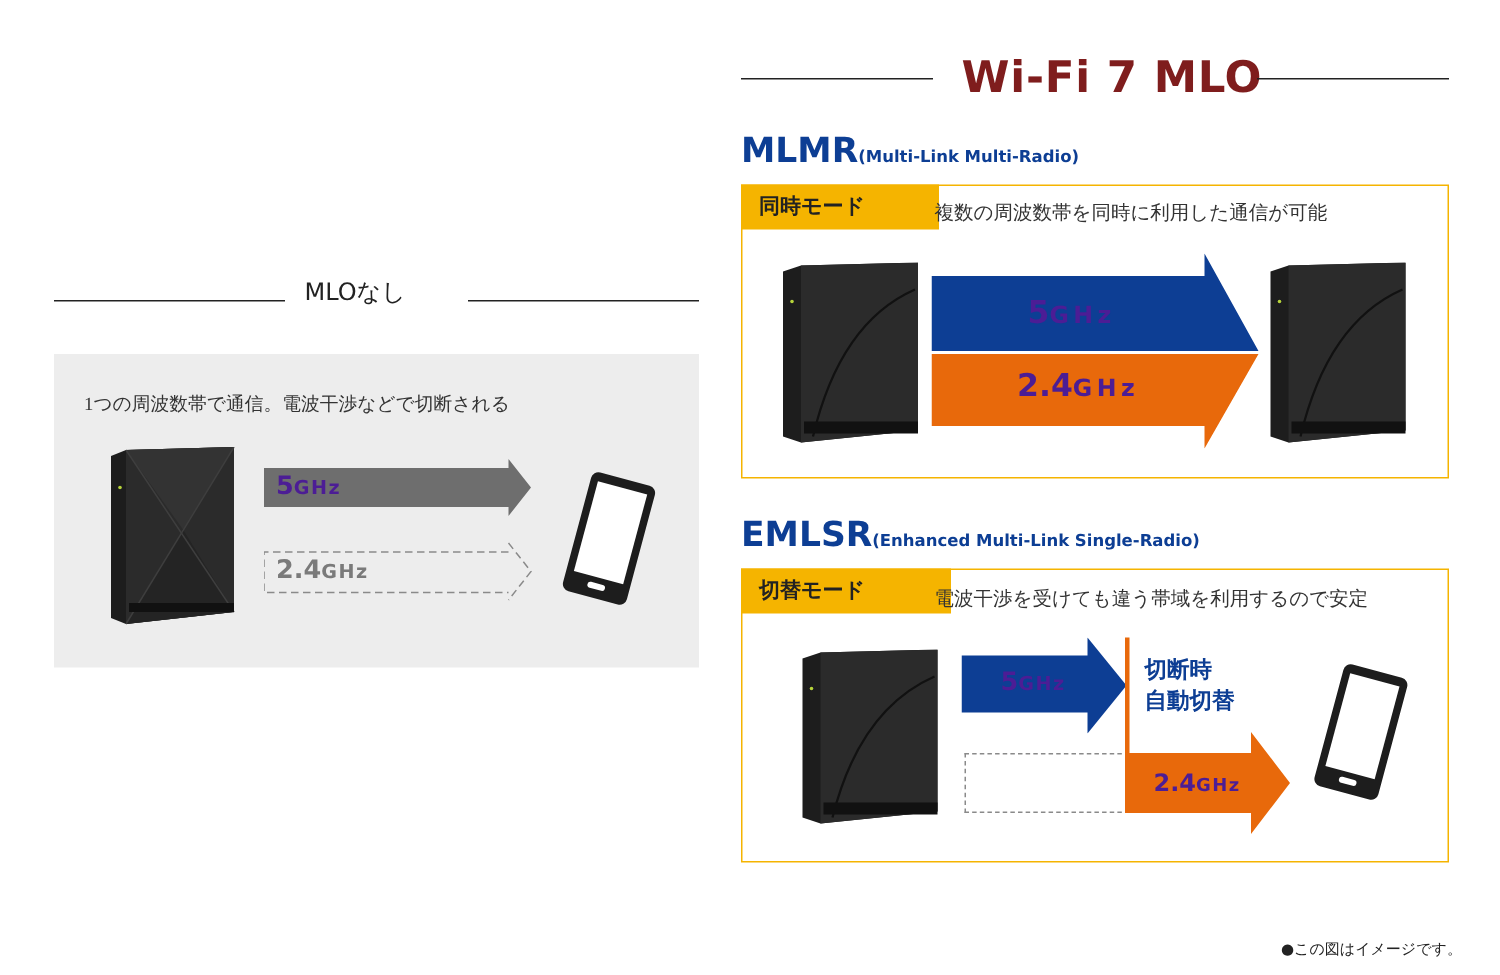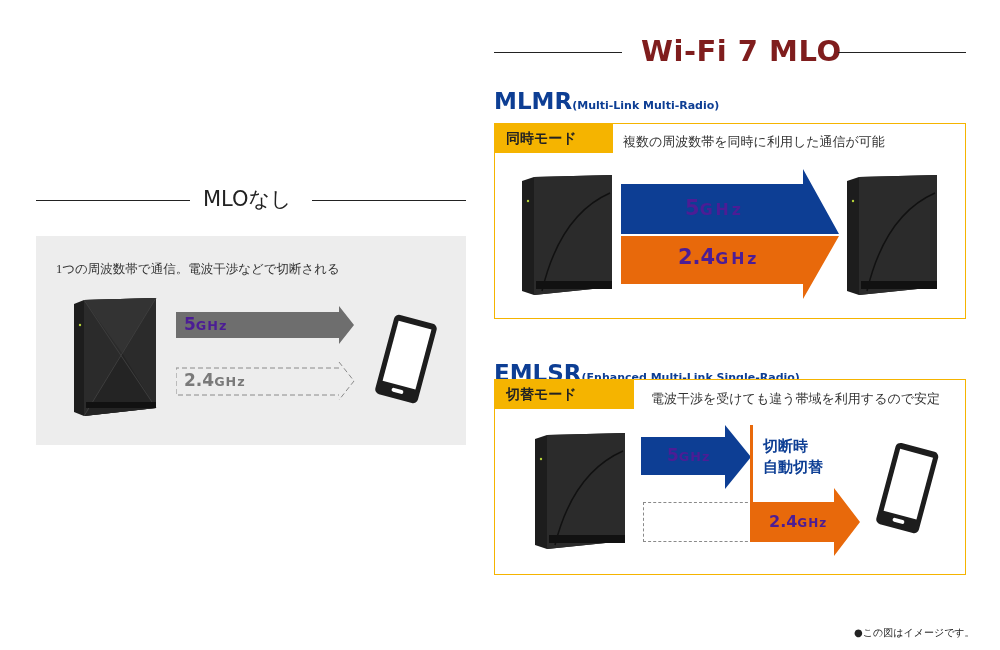--- a/index.html
+++ b/index.html
@@ -3,21 +3,21 @@
 <meta charset="utf-8">
 <style>
   * { box-sizing: border-box; margin: 0; padding: 0; }
   html, body { width: 1000px; height: 650px; background: #ffffff; overflow: hidden; }
   body { position: relative; font-family: "DejaVu Sans", "Liberation Sans", sans-serif; color: #222; }
   .abs { position: absolute; }
 
   
   .rule { position: absolute; height: 1px; background: #222; }
   .title-main { position: absolute; font-weight: bold; font-size: 29px; color: #7f1d1d; letter-spacing: 0.5px; white-space: nowrap; }
-  .title-left { position: absolute; font-size: 21px; color: #222; white-space: nowrap; }
+  .title-left { position: absolute; font-size: 16px; color: #222; white-space: nowrap; }
 
   .mode-title { position: absolute; color: #0d3e94; white-space: nowrap; font-weight: bold; }
   .mode-title .big { font-size: 23px; }
   .mode-title .small { font-size: 11px; }
 
   .panel { position: absolute; border: 1.5px solid #f5b400; background: #fff; }
   .tag { position: absolute; left: -1px; top: -1px; background: #f5b400; color: #222; font-size: 14px; font-weight: bold; padding: 0 12px; height: 30px; line-height: 30px; white-space: nowrap; }
   .desc { position: absolute; font-size: 13px; color: #333; white-space: nowrap; font-family: Liberation Serif, serif; }
 
   .grey-box { position: absolute; background: #ededed; padding-left: 19px; }
@@ -74,21 +74,21 @@
 
 <div class="rule" style="left:494px; top:52px; width:128px;"></div>
 <div class="title-main" style="left:641px; top:34px;">Wi-Fi 7 MLO</div>
 <div class="rule" style="left:838px; top:52px; width:128px;"></div>
 
 <div class="mode-title" style="left:494px; top:88px;">
   <span class="big">MLMR</span><span class="small">(Multi-Link Multi-Radio)</span>
 </div>
 
 <div class="panel" style="left:494px; top:123px; width:472px; height:196px;">
-  <div class="tag" style="width:119px;">同時モード</div>
+  <div class="tag" style="width:132px;">同時モード</div>
   <div class="desc" style="left:128px; top:9px;">複数の周波数帯を同時に利用した通信が可能</div>
 
   <svg class="abs" style="left:25px; top:51px;" width="94" height="124" viewBox="0 0 94 124">
     <polygon points="2,6 14,2 92,0 92,112 14,120 2,116" fill="#1d1d1d"></polygon>
     <polygon points="14,2 92,0 92,112 14,120" fill="#2b2b2b"></polygon>
     <path d="M22,116 Q40,40 90,18" fill="none" stroke="#111" stroke-width="1.5"></path>
     <circle cx="8" cy="26" r="1.2" fill="#b6d33a"></circle>
     <rect x="16" y="106" width="76" height="8" fill="#111"></rect>
   </svg>
 
@@ -106,27 +106,27 @@
 
   <svg class="abs" style="left:350px; top:51px;" width="94" height="124" viewBox="0 0 94 124">
     <polygon points="2,6 14,2 92,0 92,112 14,120 2,116" fill="#1d1d1d"></polygon>
     <polygon points="14,2 92,0 92,112 14,120" fill="#2b2b2b"></polygon>
     <path d="M22,116 Q40,40 90,18" fill="none" stroke="#111" stroke-width="1.5"></path>
     <circle cx="8" cy="26" r="1.2" fill="#b6d33a"></circle>
     <rect x="16" y="106" width="76" height="8" fill="#111"></rect>
   </svg>
 </div>
 
-<div class="mode-title" style="left:494px; top:344px;margin-top:16px;">
+<div class="mode-title" style="left:494px; top:344px;">
   <span class="big">EMLSR</span><span class="small">(Enhanced Multi-Link Single-Radio)</span>
 </div>
 
 <div class="panel" style="left:494px; top:379px; width:472px; height:196px;">
   <div class="tag" style="width:140px;">切替モード</div>
-  <div class="desc" style="left:128px; top:10px;margin-left:28px;">電波干渉を受けても違う帯域を利用するので安定</div>
+  <div class="desc" style="left:128px; top:10px;">電波干渉を受けても違う帯域を利用するので安定</div>
 
   <svg class="abs" style="left:38px; top:53px;" width="94" height="120" viewBox="0 0 94 120">
     <polygon points="2,6 14,2 92,0 92,108 14,116 2,112" fill="#1d1d1d"></polygon>
     <polygon points="14,2 92,0 92,108 14,116" fill="#2b2b2b"></polygon>
     <path d="M22,112 Q40,40 90,18" fill="none" stroke="#111" stroke-width="1.5"></path>
     <circle cx="8" cy="26" r="1.2" fill="#b6d33a"></circle>
     <rect x="16" y="102" width="76" height="8" fill="#111"></rect>
   </svg>
 
   <svg class="abs" style="left:146px; top:45px;" width="112" height="64" viewBox="0 0 112 64">

